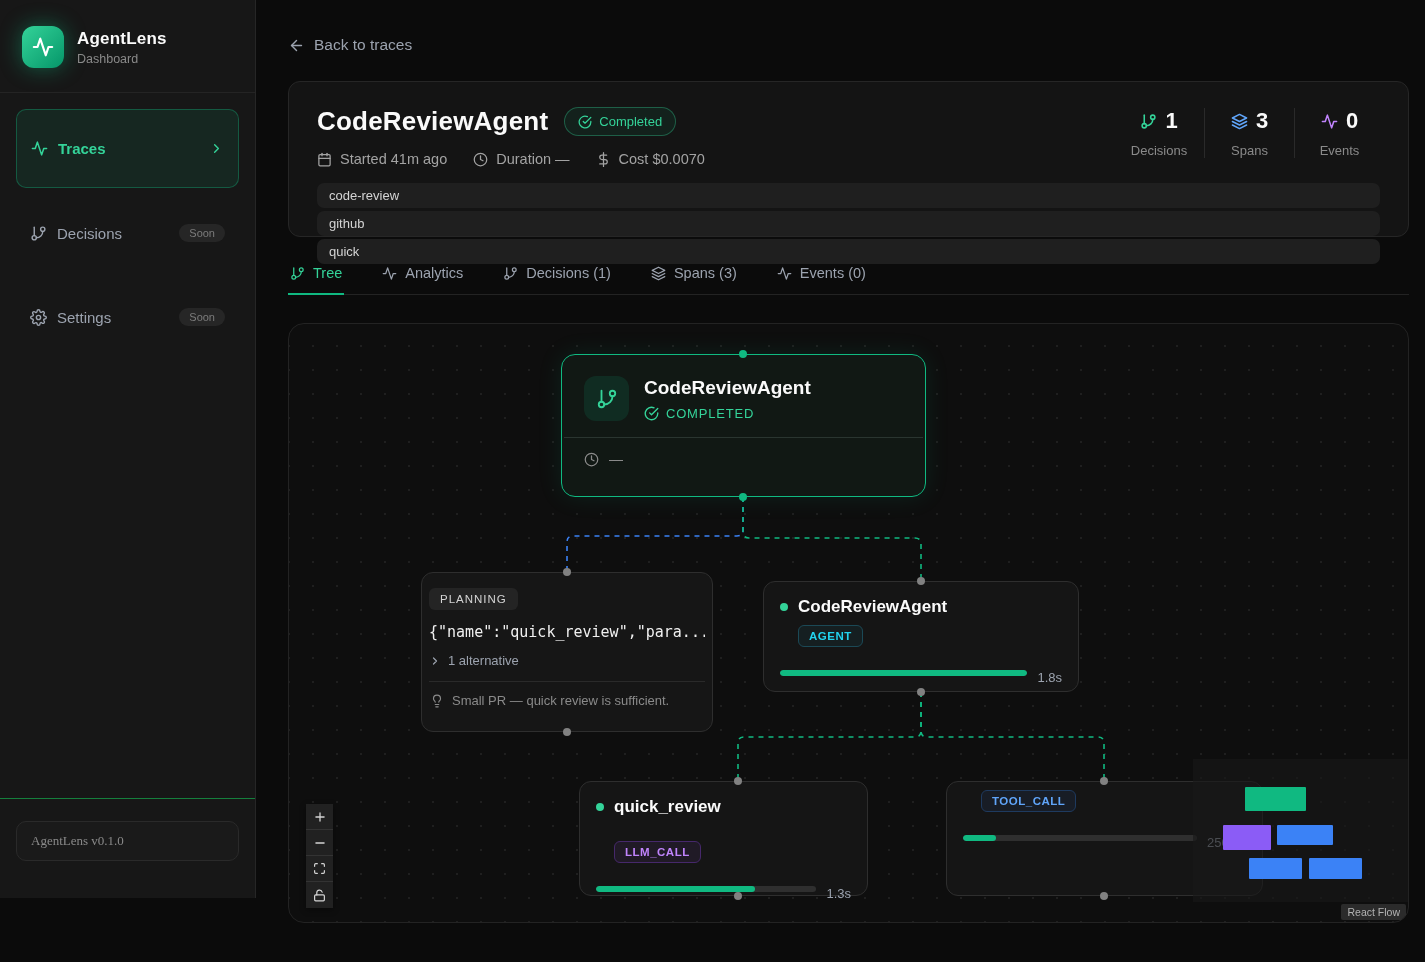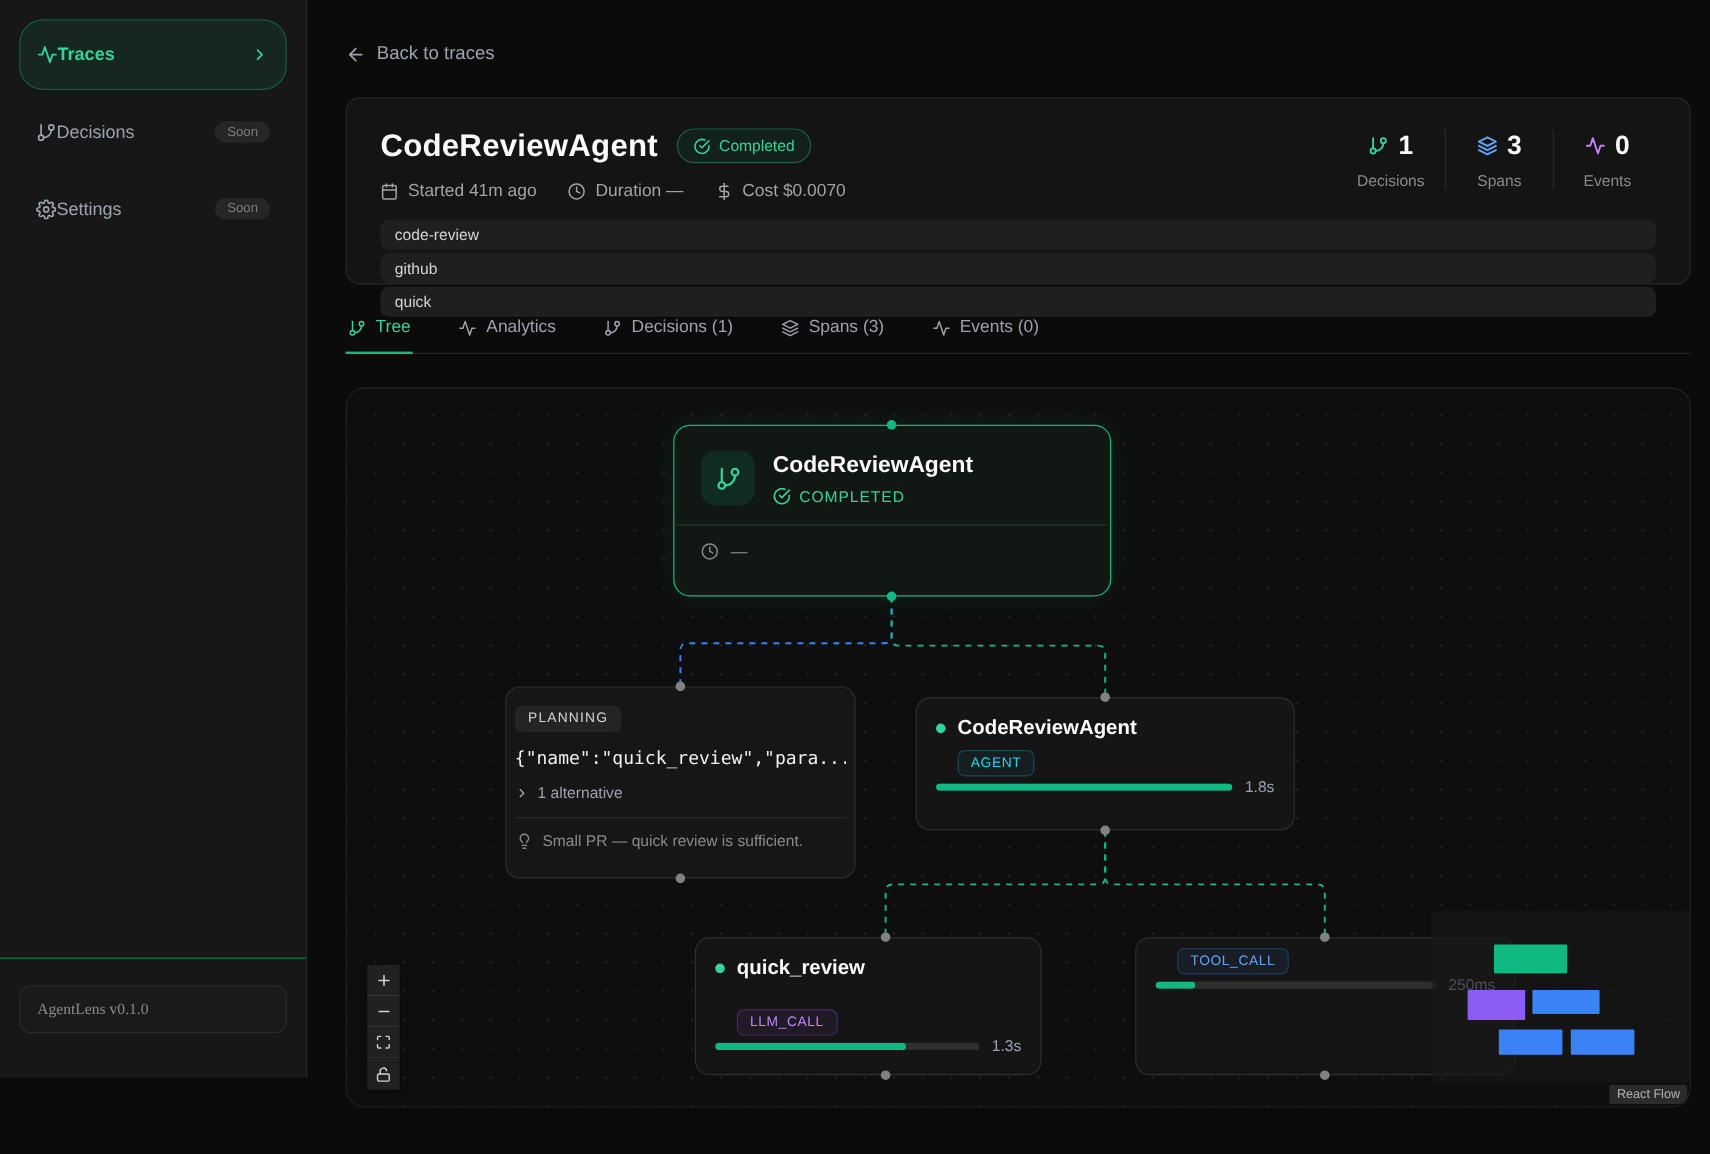--- a/index.html
+++ b/index.html
@@ -7,21 +7,21 @@
   body { font-family:"Liberation Sans",sans-serif; color:#e5e5e5; }
   .app { position:relative; width:1425px; height:962px; overflow:hidden; background:#0b0b0b; }
 
   
   .sidebar { position:absolute; left:0; top:0; width:256px; height:898px; background:#171717; border-right:1px solid #262626; }
   .brand { display:flex; align-items:center; gap:13px; padding:26px 20px 24px 22px; border-bottom:1px solid #242424; }
   .logo { width:42px; height:42px; border-radius:12px; background:linear-gradient(135deg,#34d399,#059669); display:flex; align-items:center; justify-content:center; color:#fff; box-shadow:0 0 22px rgba(16,185,129,.45); }
   .brand-name { font-size:17px; font-weight:bold; color:#fafafa; letter-spacing:.2px; }
   .brand-sub { font-size:12.5px; color:#8a8a8a; margin-top:3px; }
   .nav { padding:16px; }
-  .nav-item { display:flex; align-items:center; gap:0; padding:20px 14px; border-radius:20px; font-size:15px; color:#9ca3af; margin-bottom:6px; cursor:pointer; }
+  .nav-item { display:flex; align-items:center; gap:10px; padding:30px 14px; border-radius:10px; font-size:15px; color:#9ca3af; margin-bottom:6px; cursor:pointer; }
   .nav-item.active { background:rgba(16,185,129,.10); border:1px solid rgba(16,185,129,.35); color:#34d399; font-weight:bold; }
   .nav-item .chev { margin-left:auto; display:flex; }
   .soon { margin-left:auto; font-size:11px; color:#7c7c7c; background:#262626; padding:3px 10px; border-radius:999px; }
   .side-foot { position:absolute; left:0; right:0; bottom:15px; border-top:1px solid #15803d; padding:22px 16px;font-family:Liberation Serif, serif; }
   .version-box { background:#1a1a1a; border:1px solid #2a2a2a; border-radius:10px; padding:11px 14px; font-size:13px; color:#8a8a8a; }
 
   
   .main { position:absolute; left:256px; top:0; width:1169px; padding:36px 16px 0 32px; }
   .back { display:flex; align-items:center; gap:9px; color:#9ca3af; font-size:15.5px; cursor:pointer; width:max-content; }
 
@@ -61,25 +61,25 @@
 
   .decision-node { background:#161616; border:1px solid #2e2e2e; padding:15px 7px 0; }
   .plan-badge { display:inline-block; background:#242424; border-radius:6px; padding:5px 11px; font-size:11.5px; color:#d4d4d4; letter-spacing:1px; }
   .decision-code { margin-top:13px; font-family:"DejaVu Sans Mono",monospace; font-size:15px; color:#f0f0f0; white-space:nowrap; overflow:hidden; }
   .alt-row { display:flex; align-items:center; gap:7px; margin-top:12px; font-size:13px; color:#9ca3af; }
   .decision-foot { border-top:1px solid #2a2a2a; margin-top:13px; padding:11px 1px; display:flex; align-items:center; gap:8px; font-size:13px; color:#8a8a8a; }
 
   .span-head { display:flex; align-items:center; gap:10px; padding:15px 16px 0; }
   .dot { width:8px; height:8px; border-radius:50%; background:#34d399; }
   .span-title { font-size:17px; font-weight:bold; color:#fafafa; }
-  .span-badge { display:inline-block; margin:8px 0 0 34px; padding:4px 10px; border-radius:6px; font-size:11.5px; font-weight:normal; letter-spacing:.5px; }
+  .span-badge { display:inline-block; margin:8px 0 0 34px; padding:4px 10px; border-radius:6px; font-size:11.5px; font-weight:bold; letter-spacing:.5px; }
   .badge-agent { color:#22d3ee; border:1px solid #1b4956; background:rgba(34,211,238,.06); }
   .badge-llm { color:#c084fc; border:1px solid #46286b; background:rgba(168,85,247,.08);margin-top:24px; }
   .badge-tool { color:#60a5fa; border:1px solid #1e3a5f; background:rgba(59,130,246,.08); }
-  .bar-row { display:flex; align-items:center; gap:10px; margin:1px 16px 0; }
+  .bar-row { display:flex; align-items:flex-start; gap:10px; margin:23px 16px 0; }
   .bar-track { flex:1; height:6px; border-radius:3px; background:#2f2f2f; overflow:hidden; }
   .bar-fill { height:100%; border-radius:3px; background:#10b981; }
   .bar-label { font-size:13px; color:#9ca3af; white-space:nowrap; }
 
   
   .controls { position:absolute; left:17px; top:480px; z-index:4; display:flex; flex-direction:column; box-shadow:0 2px 6px rgba(0,0,0,.4); }
   .ctrl-btn { width:27px; height:26px; background:#212121; color:#d4d4d4; display:flex; align-items:center; justify-content:center; cursor:pointer; border-bottom:1px solid #333; }
   .ctrl-btn:last-child { border-bottom:none; }
 
   
@@ -88,20 +88,33 @@
   .attribution { position:absolute; right:2px; bottom:2px; z-index:6; background:rgba(255,255,255,.12); color:#b3b3b3; font-size:10.5px; padding:2px 6px; border-radius:2px; }
 
   svg { display:block; }
 </style>
 </head>
 <body>
 
 <div class="app">
 
   <aside class="sidebar">
+    <div class="brand">
+      <div class="logo">
+        <span>
+          <svg width="22" height="22" viewBox="0 0 24 24" fill="none" stroke="currentColor" stroke-width="2.4" stroke-linecap="round" stroke-linejoin="round">
+              <polyline points="22 12 18 12 15 21 9 3 6 12 2 12"></polyline>
+            </svg>
+        </span>
+      </div>
+      <div>
+        <div class="brand-name">AgentLens</div>
+        <div class="brand-sub">Dashboard</div>
+      </div>
+    </div>
 
     <nav class="nav">
       <div class="nav-item active">
         <span>
           <svg width="17" height="17" viewBox="0 0 24 24" fill="none" stroke="currentColor" stroke-width="2.2" stroke-linecap="round" stroke-linejoin="round">
               <polyline points="22 12 18 12 15 21 9 3 6 12 2 12"></polyline>
             </svg>
         </span>
         <span>Traces</span>
         <span class="chev">

